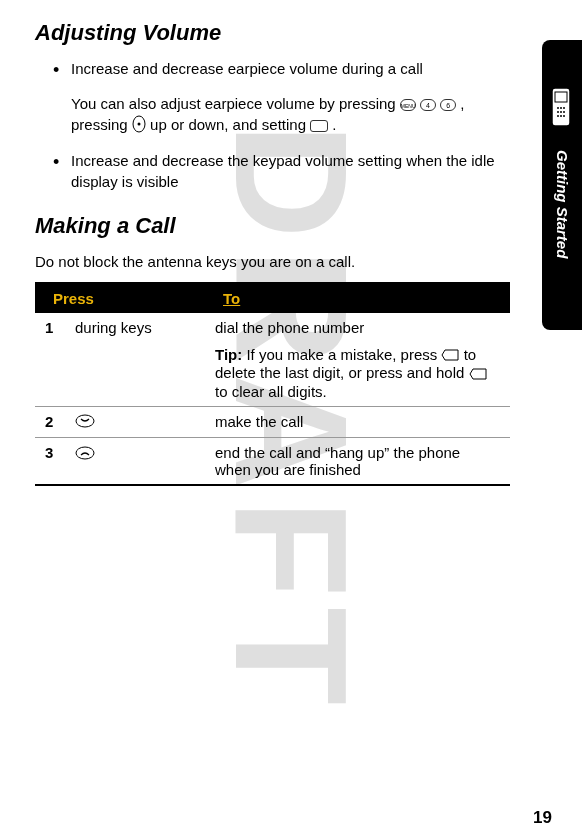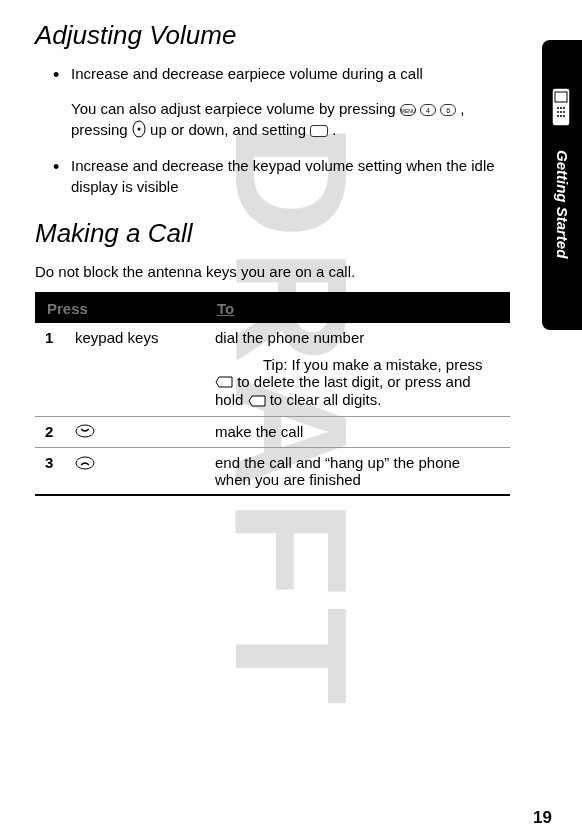--- a/index.html
+++ b/index.html
@@ -32,22 +32,22 @@
     }
     .draft-watermark-text {
       transform: rotate(180deg);
     }
     .content {
       position: relative;
       z-index: 1;
     }
     h1 {
       font-style: italic;
-      font-weight: normal;
-      font-size: 26px;
+      font-weight: bold;
+      font-size: 22px;
       margin-bottom: 12px;
     }
     .body-text {
       font-size: 15px;
       line-height: 1.4;
       margin-bottom: 10px;
     }
     ul {
       list-style: none;
       padding-left: 18px;
@@ -116,23 +116,23 @@
       max-width: 475px;
     }
     table {
       width: 100%;
       border-collapse: collapse;
       font-size: 15px;
       margin-top: 6px;
     }
     thead th {
       background: #000;
-      color: #737373;
+      color: #eab308;
       text-align: left;
-      padding: 6px 12px;
+      padding: 6px 18px;
       font-weight: bold;
     }
     tbody td {
       padding: 6px 10px;
       vertical-align: top;
       border-bottom: 1px solid #999;
     }
     tbody tr:last-child td {
       border-bottom: 2px solid #000;
     }
@@ -148,22 +148,21 @@
     }
     .row-num {
       font-weight: bold;
       white-space: nowrap;
       width: 30px;
     }
     .press-cell {
       width: 140px;
     }
     .tip-label {
-      font-weight: normal;
-      margin-left: 48px;
+      font-weight: bold;
     }
     .tip-block {
       margin-top: 10px;
       display: block;
     }
     .page-number {
       position: absolute;
       bottom: 10px;
       right: 30px;
       font-weight: bold;
@@ -240,21 +239,21 @@
     <table>
       <thead>
         <tr>
           <th colspan="2">Press</th>
           <th>To</th>
         </tr>
       </thead>
       <tbody>
         <tr>
           <td class="row-num">1</td>
-          <td class="press-cell">keypad keys</td>
+          <td class="press-cell">during keys</td>
           <td>
             <span>dial the phone number</span>
             <span class="tip-block">
               <span class="tip-label">Tip:</span><span> If you make a mistake, press </span>
               <span class="inline-icon-svg">
                 <svg width="18" height="12" viewBox="0 0 18 12">
                     <path d="M 4 1 L 17 1 L 17 11 L 4 11 L 1 6 Z" fill="#fff" stroke="#000" stroke-width="1"></path>
                   </svg>
               </span>
               <span> to delete the last digit, or press and hold </span>

